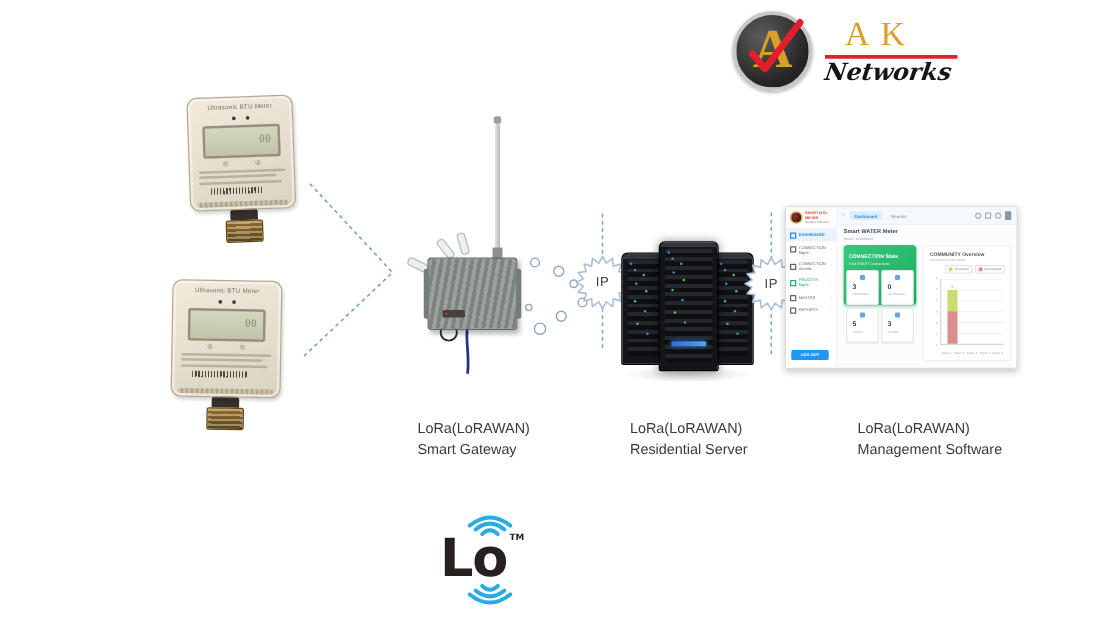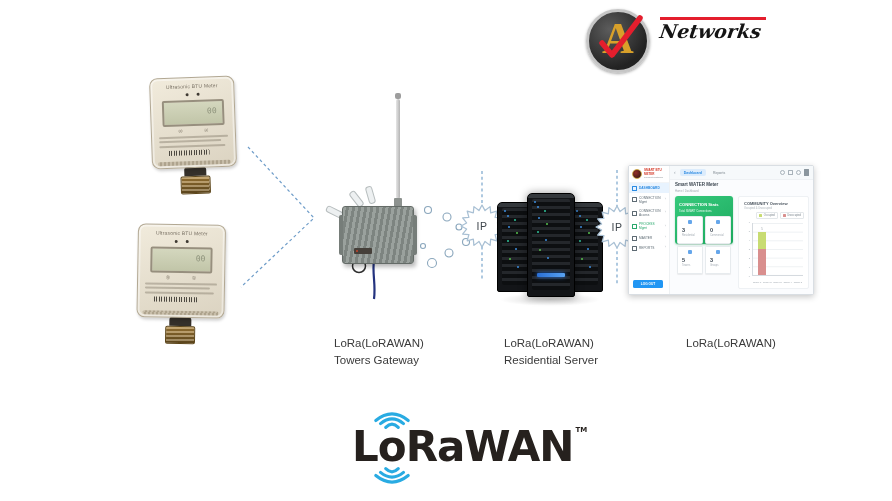--- a/index.html
+++ b/index.html
@@ -155,20 +155,21 @@
   </svg>
 
   <div class="ak">
     <div class="ak-circle">
       <span class="ak-a">A</span>
       <svg class="ak-check" width="58" height="58" viewBox="0 0 58 58">
         <path d="M13,31 L23,43 L51,6" fill="none" stroke="#e41e2d" stroke-width="5.5" stroke-linecap="round" stroke-linejoin="round"></path>
       </svg>
     </div>
     <div class="ak-right">
+      <div class="ak-title">AK</div>
       <div class="ak-underline"></div>
       <div class="ak-sub">Networks</div>
     </div>
   </div>
 
   <div class="meter meter1">
     <div class="m-body">
       <div class="m-title">Ultrasonic BTU Meter</div>
       <div class="m-dots">
           <span class="m-dot"></span>
@@ -371,28 +372,29 @@
             <span>Tower 3</span>
             <span>Tower 4</span>
             <span>Tower 5</span>
           </div>
       </div>
     </div>
   </div>
 
   <div class="slabel slabel1">
     <div>LoRa(LoRAWAN)</div>
-      <div>Towers Gateway</div>
+      <div>Smart Gateway</div>
   </div>
   <div class="slabel slabel2">
     <div>LoRa(LoRAWAN)</div>
       <div>Residential Server</div>
   </div>
   <div class="slabel slabel3">
     <div>LoRa(LoRAWAN)</div>
+      <div>Management Software</div>
   </div>
 
   <div class="lorawan">
     <span>L</span>
     <span class="lo-o">
       <svg class="lo-arcs top" viewBox="0 0 44 18">
         <g fill="none" stroke="#29abe2" stroke-width="3" stroke-linecap="round">
           <path d="M16,15 Q22,9 28,15"></path>
           <path d="M11,11.5 Q22,2.5 33,11.5"></path>
           <path d="M6.5,8.5 Q22,-4 37.5,8.5"></path>
@@ -400,17 +402,16 @@
       </svg>
       <span>o</span>
       <svg class="lo-arcs bot" viewBox="0 0 44 18">
         <g fill="none" stroke="#29abe2" stroke-width="3" stroke-linecap="round">
           <path d="M16,15 Q22,9 28,15"></path>
           <path d="M11,11.5 Q22,2.5 33,11.5"></path>
           <path d="M6.5,8.5 Q22,-4 37.5,8.5"></path>
         </g>
       </svg>
     </span>
-    <span>RaWAN</span>
     <span class="lw-tm">TM</span>
   </div>
 
 </div>
 
 </body></html>

